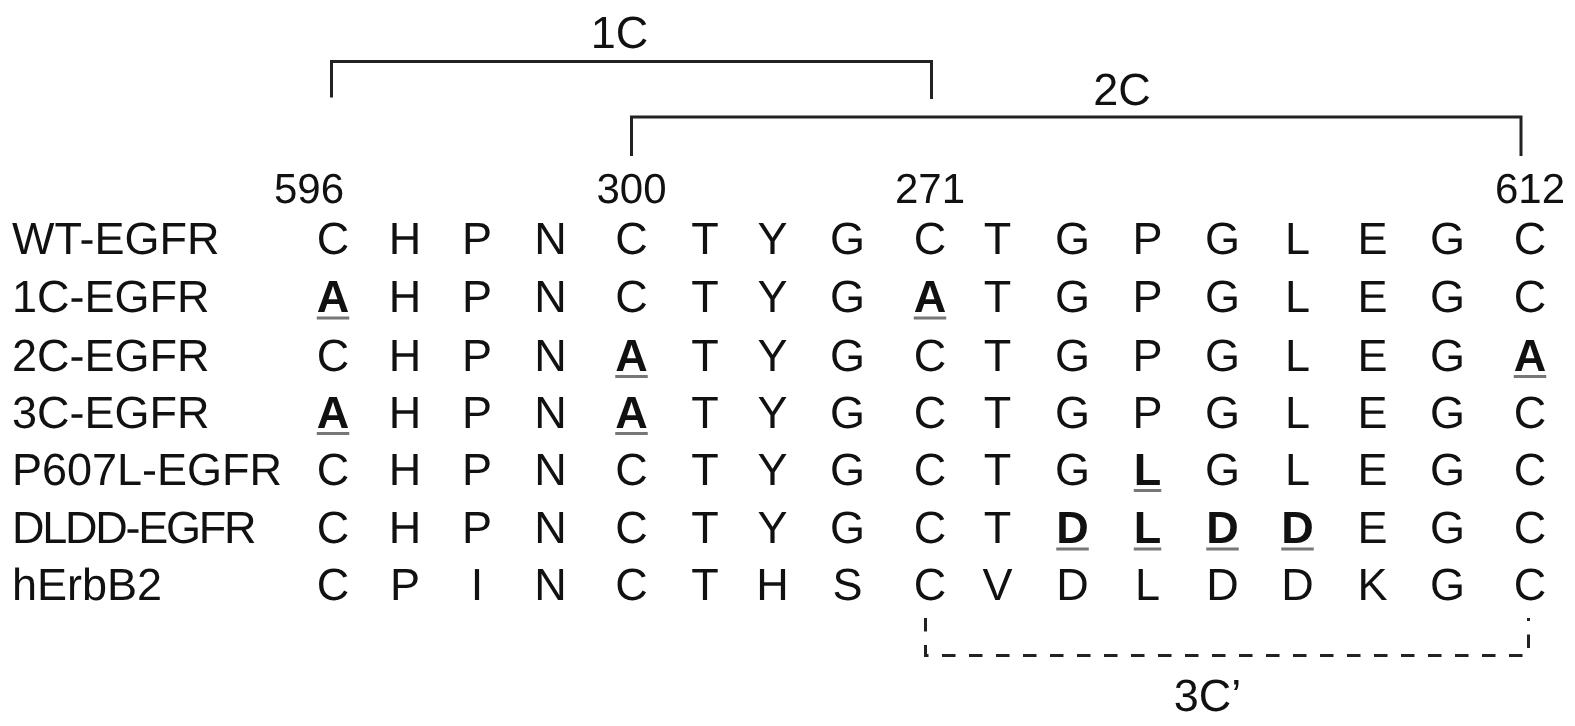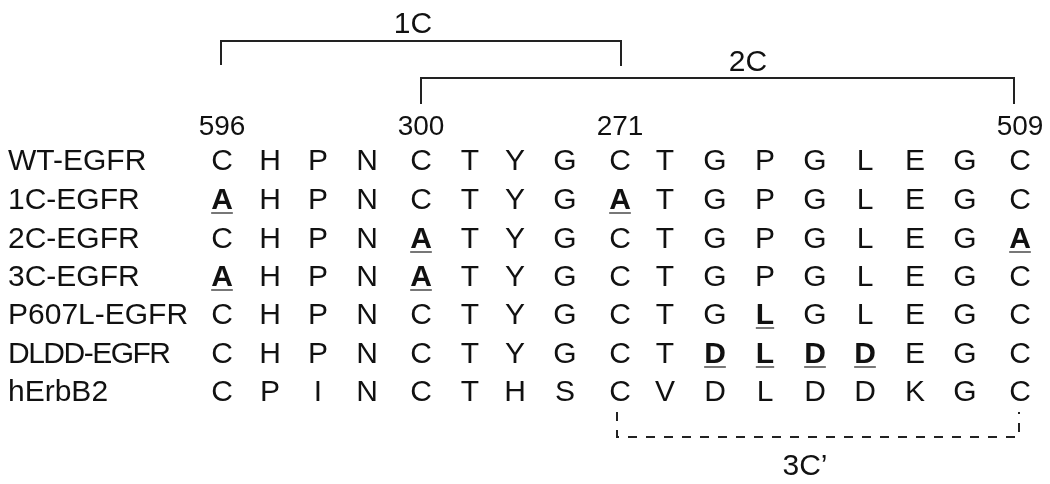--- a/index.html
+++ b/index.html
@@ -23,24 +23,24 @@
   <polyline points="421,104 421,78 1014,78 1014,104" fill="none" stroke="#222" stroke-width="2"></polyline>
 
   <polyline points="617,412 617,437 1019,437 1019,412" fill="none" stroke="#222" stroke-width="2" stroke-dasharray="9,9"></polyline>
 </svg>
 
 <div class="bracket-label" style="left:413px; top:8px;">1C</div>
 <div class="bracket-label" style="left:748px; top:46px;">2C</div>
 <div class="bracket-label" style="left:805px; top:450px;">3C’</div>
 
 <div id="positions">
-    <div class="pos" style="left: 222px; top: 112px;">596</div>
+    <div class="pos" style="left: 206px; top: 112px;">596</div>
     <div class="pos" style="left: 421px; top: 112px;">300</div>
     <div class="pos" style="left: 620px; top: 112px;">271</div>
-    <div class="pos" style="left: 1020px; top: 112px;">509</div>
+    <div class="pos" style="left: 1020px; top: 112px;">612</div>
   </div>
 
 <div id="alignment">
     <div>
       <div class="label" style="left: 8px; top: 145px;">WT-EGFR</div>
       <div class="res" style="left: 222px; top: 145px;">C</div>
       <div class="res" style="left: 270px; top: 145px;">H</div>
       <div class="res" style="left: 318px; top: 145px;">P</div>
       <div class="res" style="left: 367px; top: 145px;">N</div>
       <div class="res" style="left: 421px; top: 145px;">C</div>

